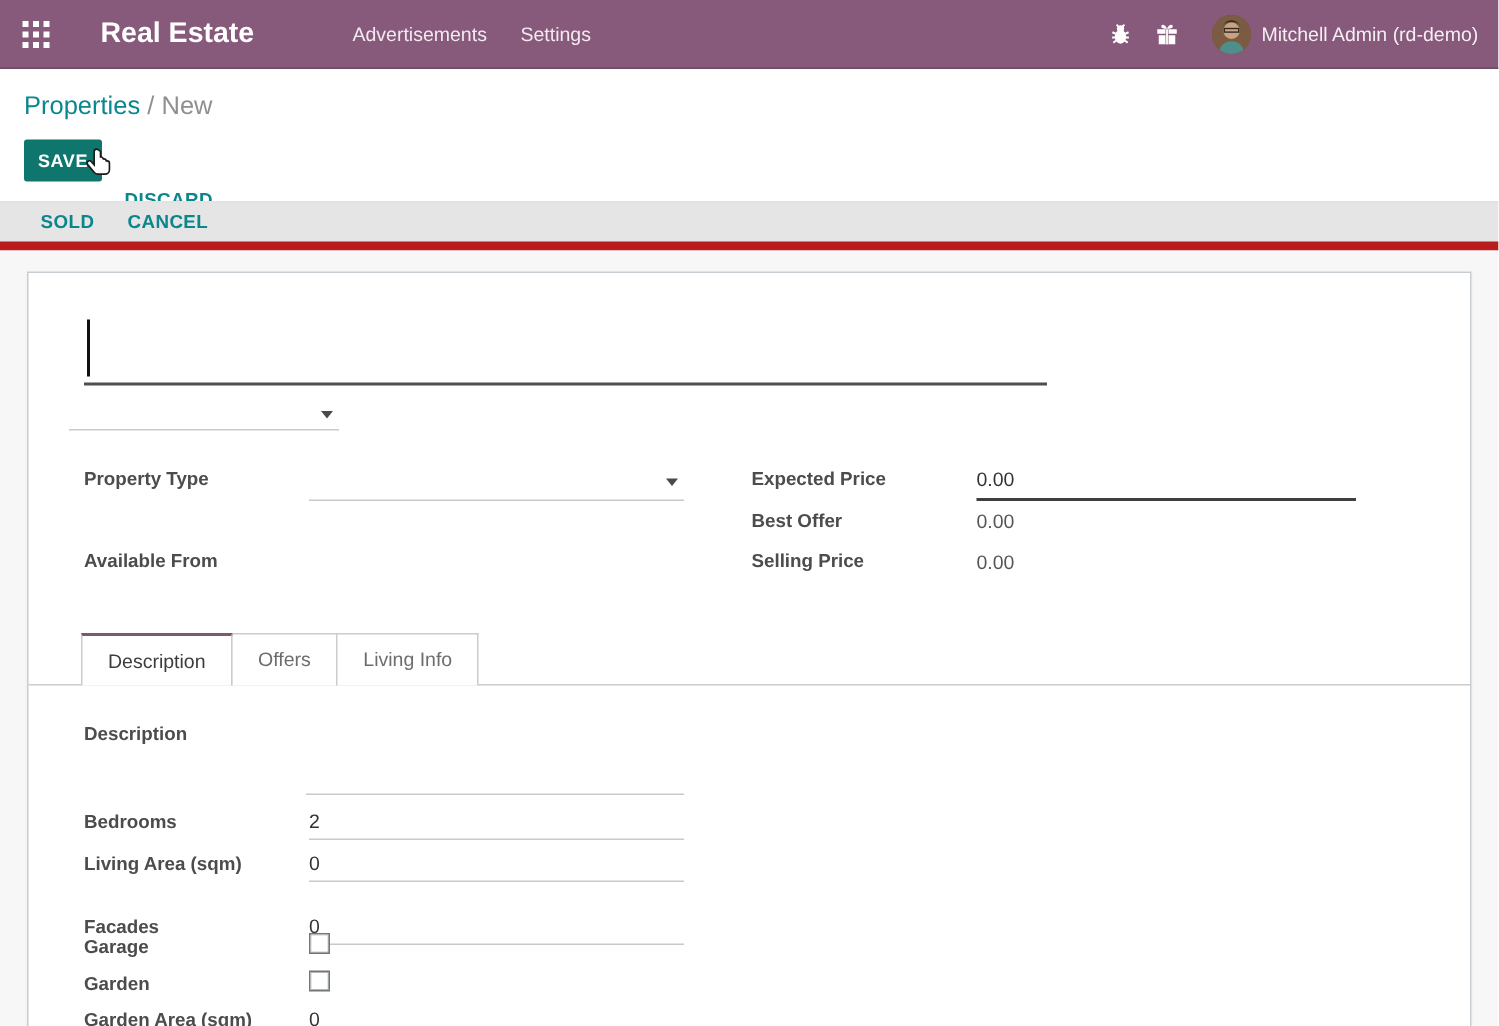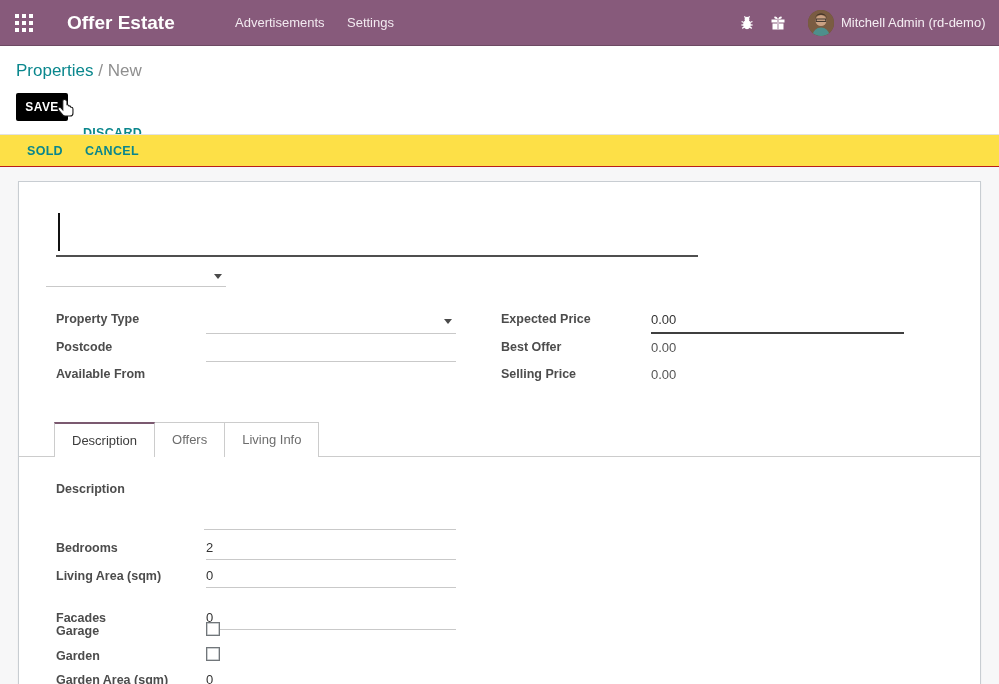--- a/index.html
+++ b/index.html
@@ -23,32 +23,32 @@
   .avatar { position:absolute; left:808px; top:10px; width:26px; height:26px;
             border-radius:50%; overflow:hidden; background:#6b4f3a; }
   .user-name { position:absolute; left:841px; top:0; line-height:46px; font-size:13px; color:#f5eef3; }
 
   
   .cp { position:absolute; left:0; top:47px; width:999px; height:87px; background:#fff; }
   .breadcrumb { position:absolute; left:16px; top:14px; font-size:17px; }
   .bc-parent { color:#0a878d; cursor:pointer; }
   .bc-sep, .bc-current { color:#8f8f8f; }
   .save-btn { position:absolute; left:16px; top:46px; width:52px; height:28px;
-              background:#000000; border:none; border-radius:2px; color:#fff;
+              background:#0f766e; border:none; border-radius:2px; color:#fff;
               font-size:12px; font-weight:bold; letter-spacing:.4px; cursor:pointer;
               font-family:"Liberation Sans", sans-serif; }
   .discard-btn { position:absolute; left:83px; top:46px; height:28px; line-height:28px;
                  background:none; border:none; color:#0a868c; font-size:12.5px;
                  font-weight:bold; letter-spacing:.3px; cursor:pointer;
                  font-family:"Liberation Sans", sans-serif;margin-top:26px; }
   .cursor-hand { position:absolute; left:56px; top:51px; width:22px; height:22px; pointer-events:none; }
 
   
   .statusbar { position:absolute; left:0; top:134px; width:999px; height:33px;
-               background:#fde047; border-top:1px solid #e2e2e2; border-bottom:1px solid #b91c1c;
+               background:#e5e5e5; border-top:1px solid #e2e2e2; border-bottom:6px solid #b91c1c;
                display:flex; align-items:center; }
   .status-btn { background:none; border:none; color:#0a868c; font-size:12.5px;
                 font-weight:bold; letter-spacing:.3px; cursor:pointer;
                 font-family:"Liberation Sans", sans-serif; }
   .status-btn.s0 { margin-left:27px; }
   .status-btn.s1 { margin-left:22px; }
 
   
   .content-bg { position:absolute; left:0; top:167px; width:999px; height:517px; background:#f7f7f8; }
   .sheet { position:absolute; left:18px; top:181px; width:963px; height:520px;
@@ -115,21 +115,21 @@
             <rect x="15" y="1" width="4" height="4"></rect>
           <rect x="1" y="8" width="4" height="4"></rect>
             <rect x="8" y="8" width="4" height="4"></rect>
             <rect x="15" y="8" width="4" height="4"></rect>
           <rect x="1" y="15" width="4" height="4"></rect>
             <rect x="8" y="15" width="4" height="4"></rect>
             <rect x="15" y="15" width="4" height="4"></rect>
         </g>
       </svg>
     </span>
-    <span class="nav-title">Offer Estate</span>
+    <span class="nav-title">Real Estate</span>
     <span class="nav-menu m0">Advertisements</span>
     <span class="nav-menu m1">Settings</span>
     <span class="nav-icon bug">
       <svg width="16" height="16" viewBox="0 0 16 16" fill="none" stroke="#ffffff" stroke-width="1.3">
         <ellipse cx="8" cy="9.5" rx="3.2" ry="4" fill="#ffffff"></ellipse>
         <circle cx="8" cy="4.2" r="1.8" fill="#ffffff"></circle>
         <line x1="6.6" y1="2.8" x2="5.4" y2="1.4"></line>
           <line x1="9.4" y1="2.8" x2="10.6" y2="1.4"></line>
         <line x1="4.8" y1="7.5" x2="2.6" y2="6.5"></line>
           <line x1="4.8" y1="10" x2="2.4" y2="10"></line>
@@ -192,24 +192,20 @@
     <div class="subtitle-select">
       <span class="caret-down"></span>
     </div>
 
     <div class="frow row-l r0">
       <span class="flabel">Property Type</span>
       <span class="fcell edit">
           <span class="caret-down"></span>
         </span>
     </div>
-    <div class="frow row-l r1">
-      <span class="flabel">Postcode</span>
-      <span class="fcell edit"></span>
-    </div>
     <div class="frow row-l r2">
       <span class="flabel">Available From</span>
     </div>
 
     <div class="frow row-r r0">
       <span class="flabel">Expected Price</span>
       <span class="fcell focus">0.00</span>
     </div>
     <div class="frow row-r r1">
       <span class="flabel">Best Offer</span>

